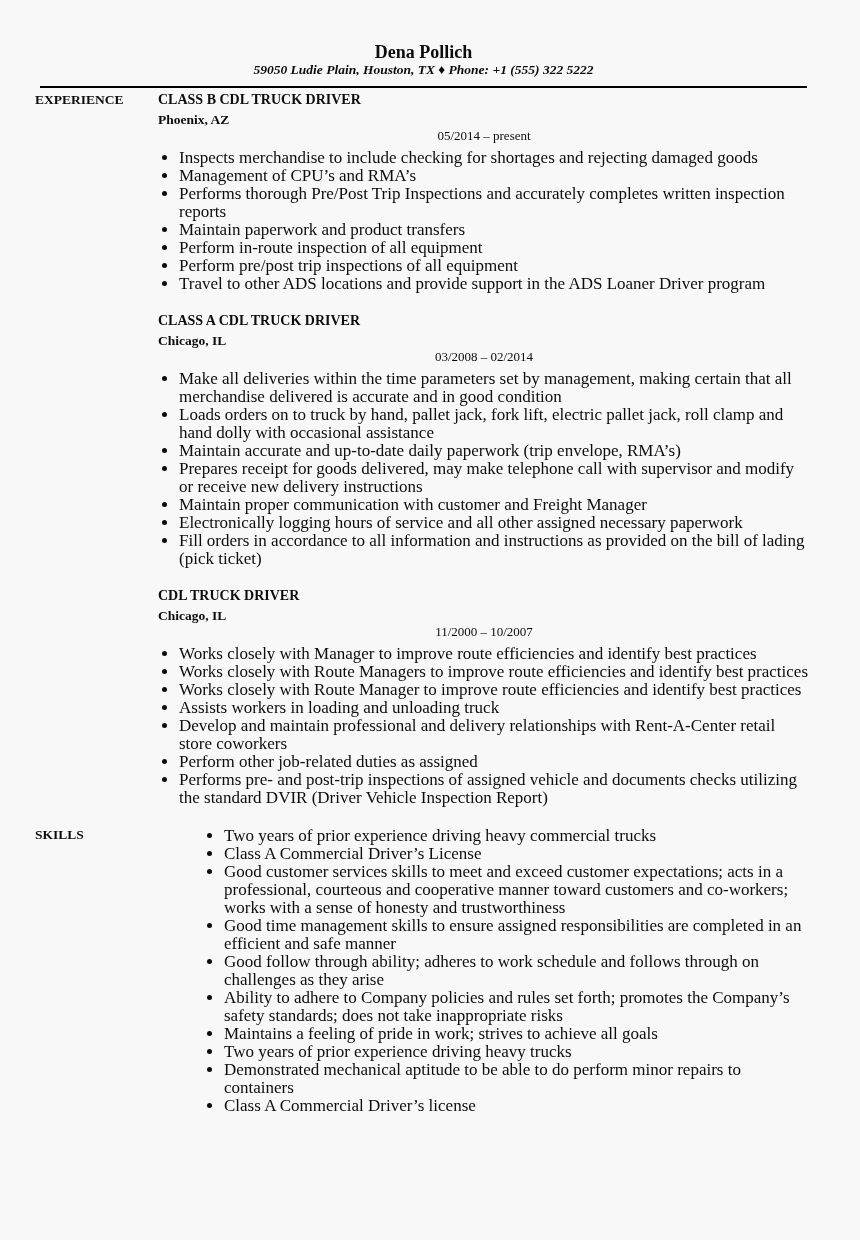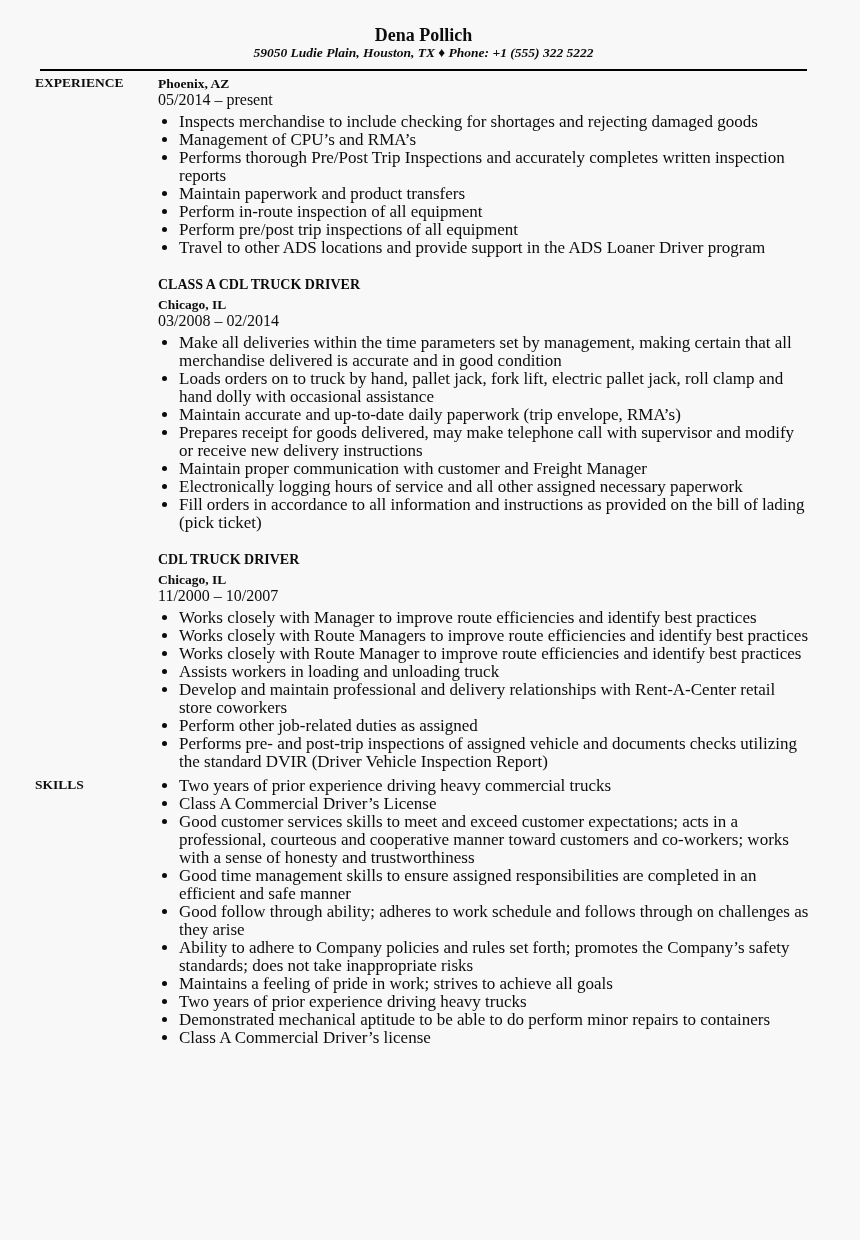--- a/index.html
+++ b/index.html
@@ -7,21 +7,21 @@
     width: 860px;
     height: 1240px;
     background: #f8f8f8;
     font-family: "Liberation Serif", "DejaVu Serif", serif;
     color: #0c0c0c;
     overflow: hidden;
   }
   .page {
     width: 860px;
     height: 948px;
-    padding-top: 25px;
+    padding-top: 42px;
   }
   .header-inner {
     margin: 0 53px 0 40px;
     text-align: center;
   }
   .candidate-name {
     font-size: 18px;
     font-weight: bold;
     line-height: 20px;
   }
@@ -35,21 +35,21 @@
     border-top: 2px solid #000;
     margin: 8px 53px 0 40px;
   }
   .row {
     display: flex;
     align-items: flex-start;
     margin: 0 50px 0 35px;
   }
   .row.experience { margin-top: 2px; }
   .row.education  { margin-top: 14px; }
-  .row.skills     { margin-top: 4px; }
+  .row.skills     { margin-top: 18px; gap: 45px; }
   .side-label {
     flex: none;
     width: 123px;
     font-size: 13.5px;
     font-weight: bold;
     line-height: 19px;
   }
   .content { flex: 1; min-width: 0; }
   .job { margin-bottom: 18px; }
   .job:last-child { margin-bottom: 0; }
@@ -58,22 +58,23 @@
     font-weight: bold;
     line-height: 19px;
   }
   .job-location {
     font-size: 13.5px;
     font-weight: bold;
     line-height: 17px;
     margin-top: 2px;
   }
   .job-dates {
-    font-size: 16px;
+    font-size: 13px;
     line-height: 16px;
+    text-align: center;
   }
   ul.bullets {
     margin-top: 5px;
     padding-left: 21px;
     list-style-type: disc;
   }
   ul.bullets li {
     font-size: 17px;
     line-height: 18px;
   }
@@ -96,20 +97,21 @@
       <p class="contact-line">59050 Ludie Plain, Houston, TX ♦ Phone: +1 (555) 322 5222</p>
     </div>
     <div class="rule"></div>
   </header>
 
   <section class="row experience">
     <div class="side-label">EXPERIENCE</div>
     <div class="content">
 
         <article class="job">
+          <h2 class="job-title">CLASS B CDL TRUCK DRIVER</h2>
           <div class="job-location">Phoenix, AZ</div>
           <div class="job-dates">05/2014 – present</div>
           <ul class="bullets">
 
               <li>Inspects merchandise to include checking for shortages and rejecting damaged goods</li>
 
               <li>Management of CPU’s and RMA’s</li>
 
               <li>Performs thorough Pre/Post Trip Inspections and accurately completes written inspection reports</li>
 

